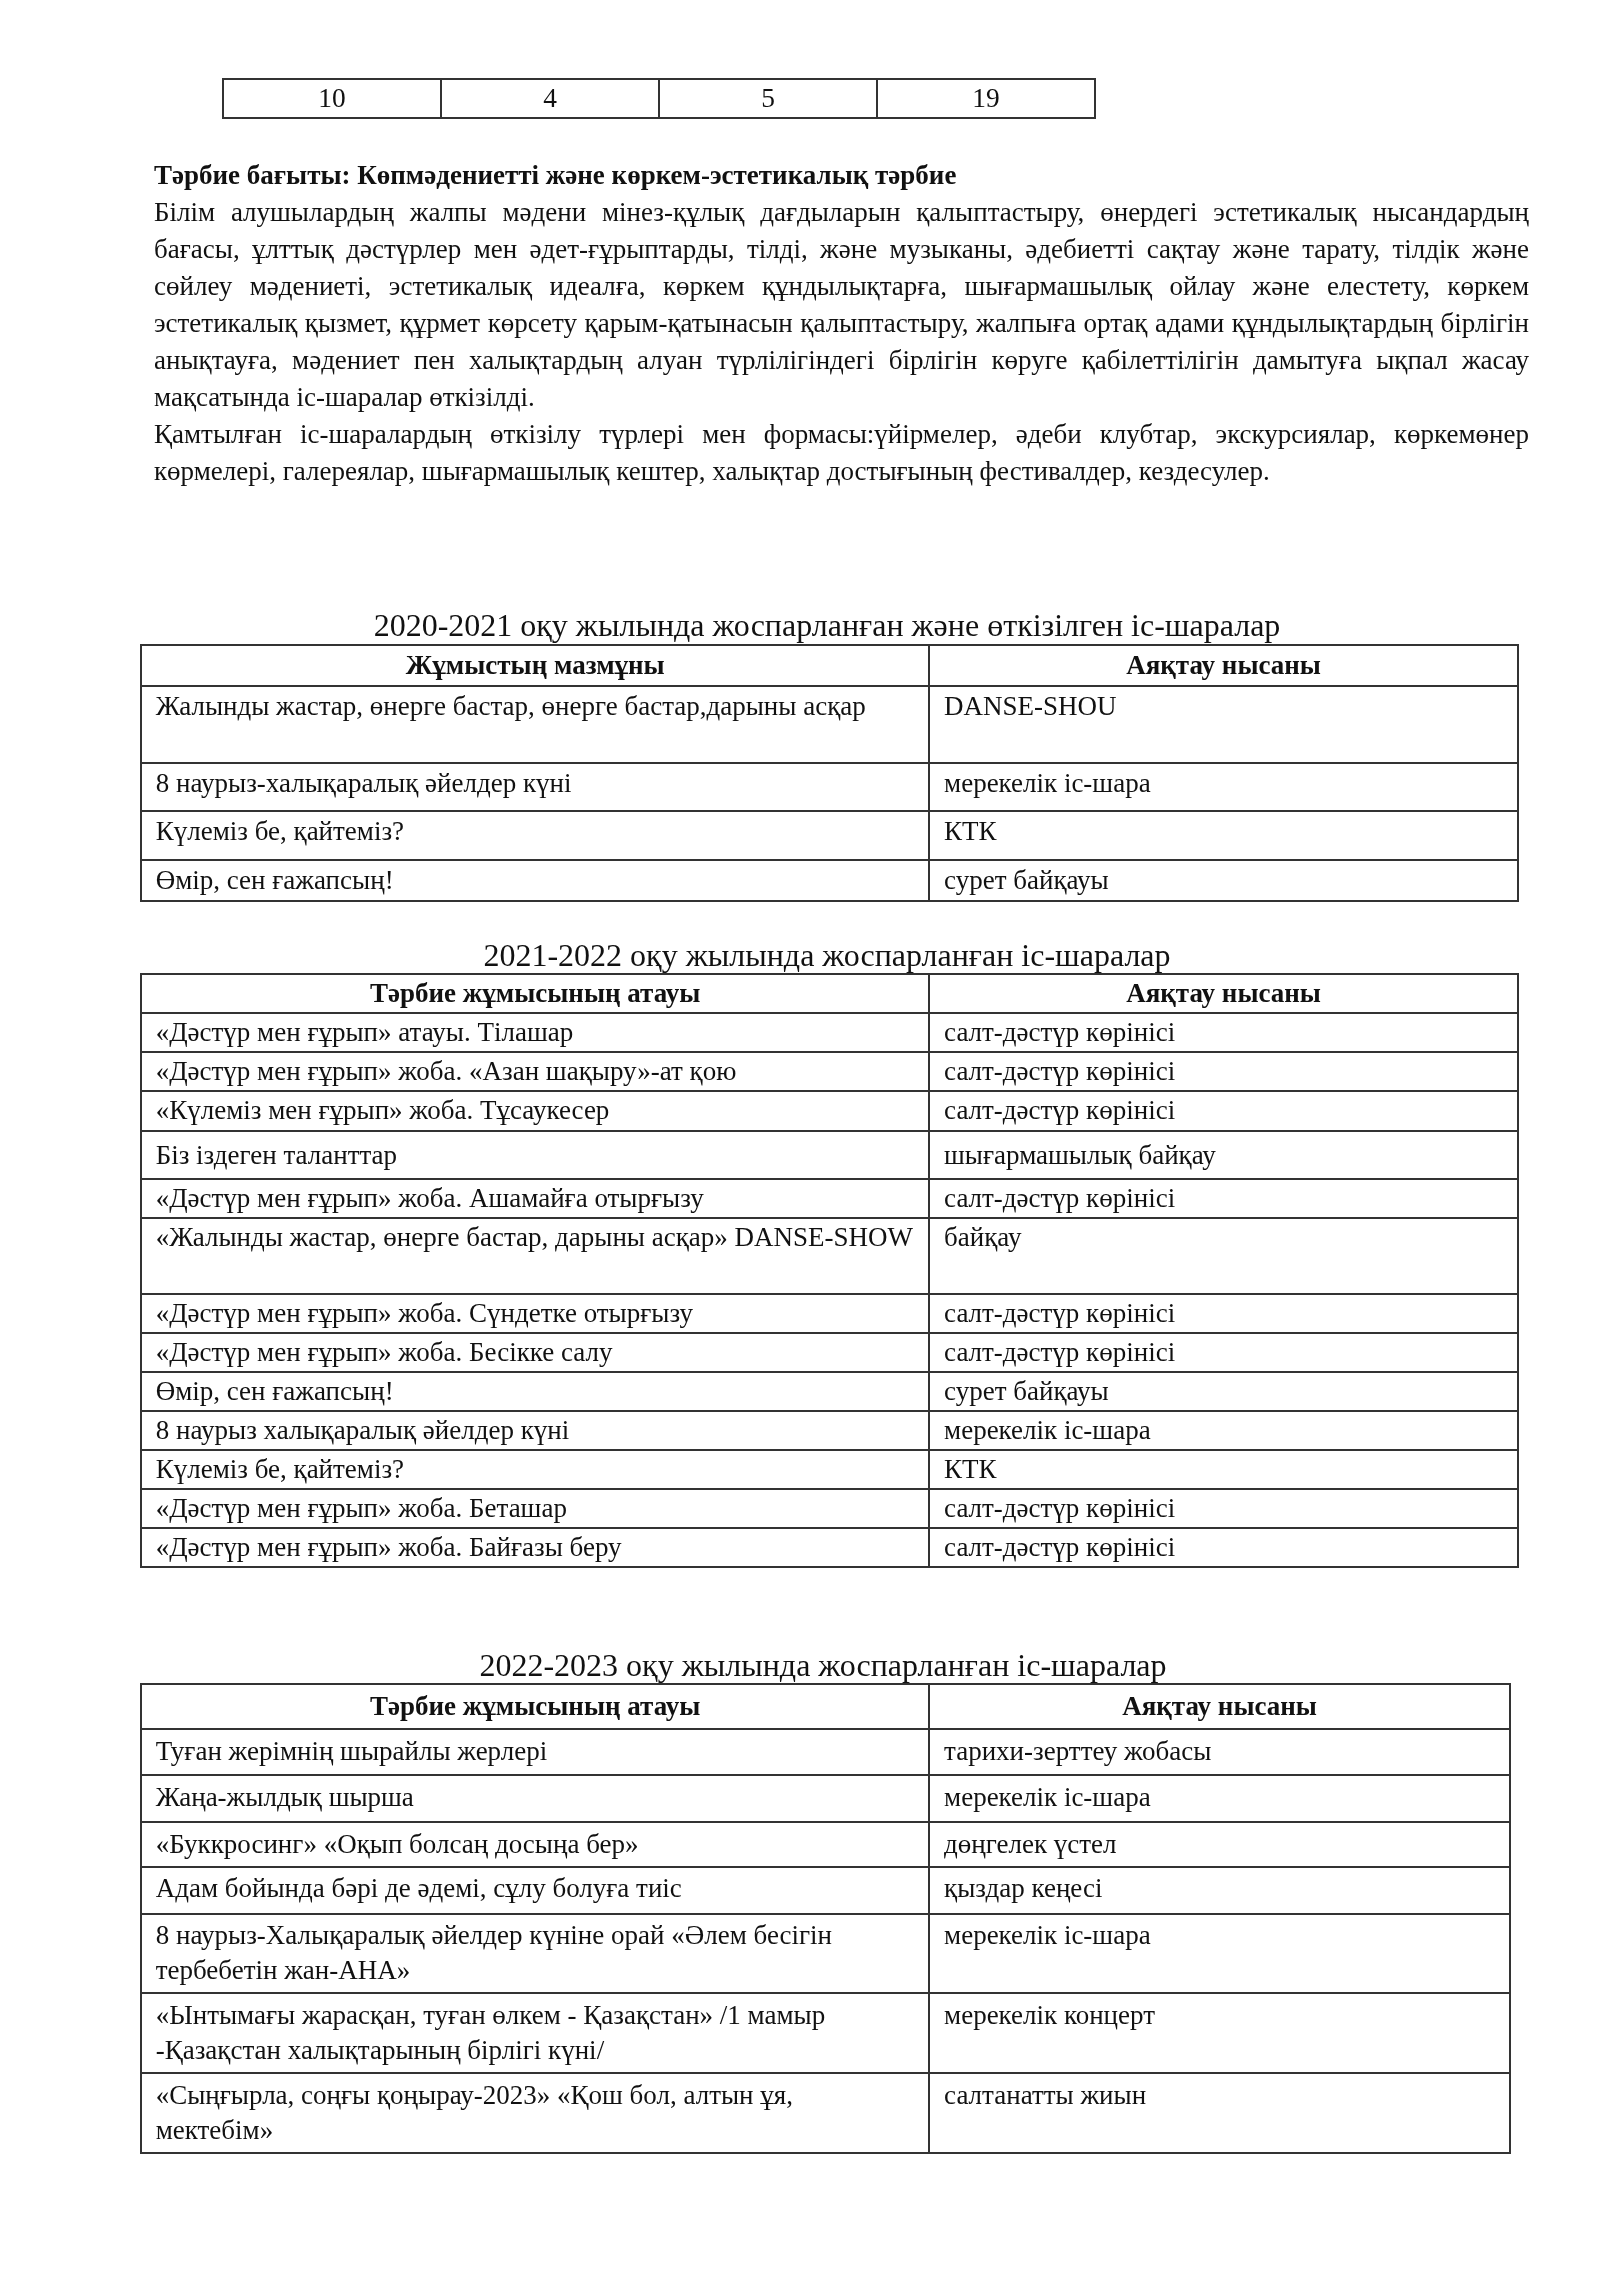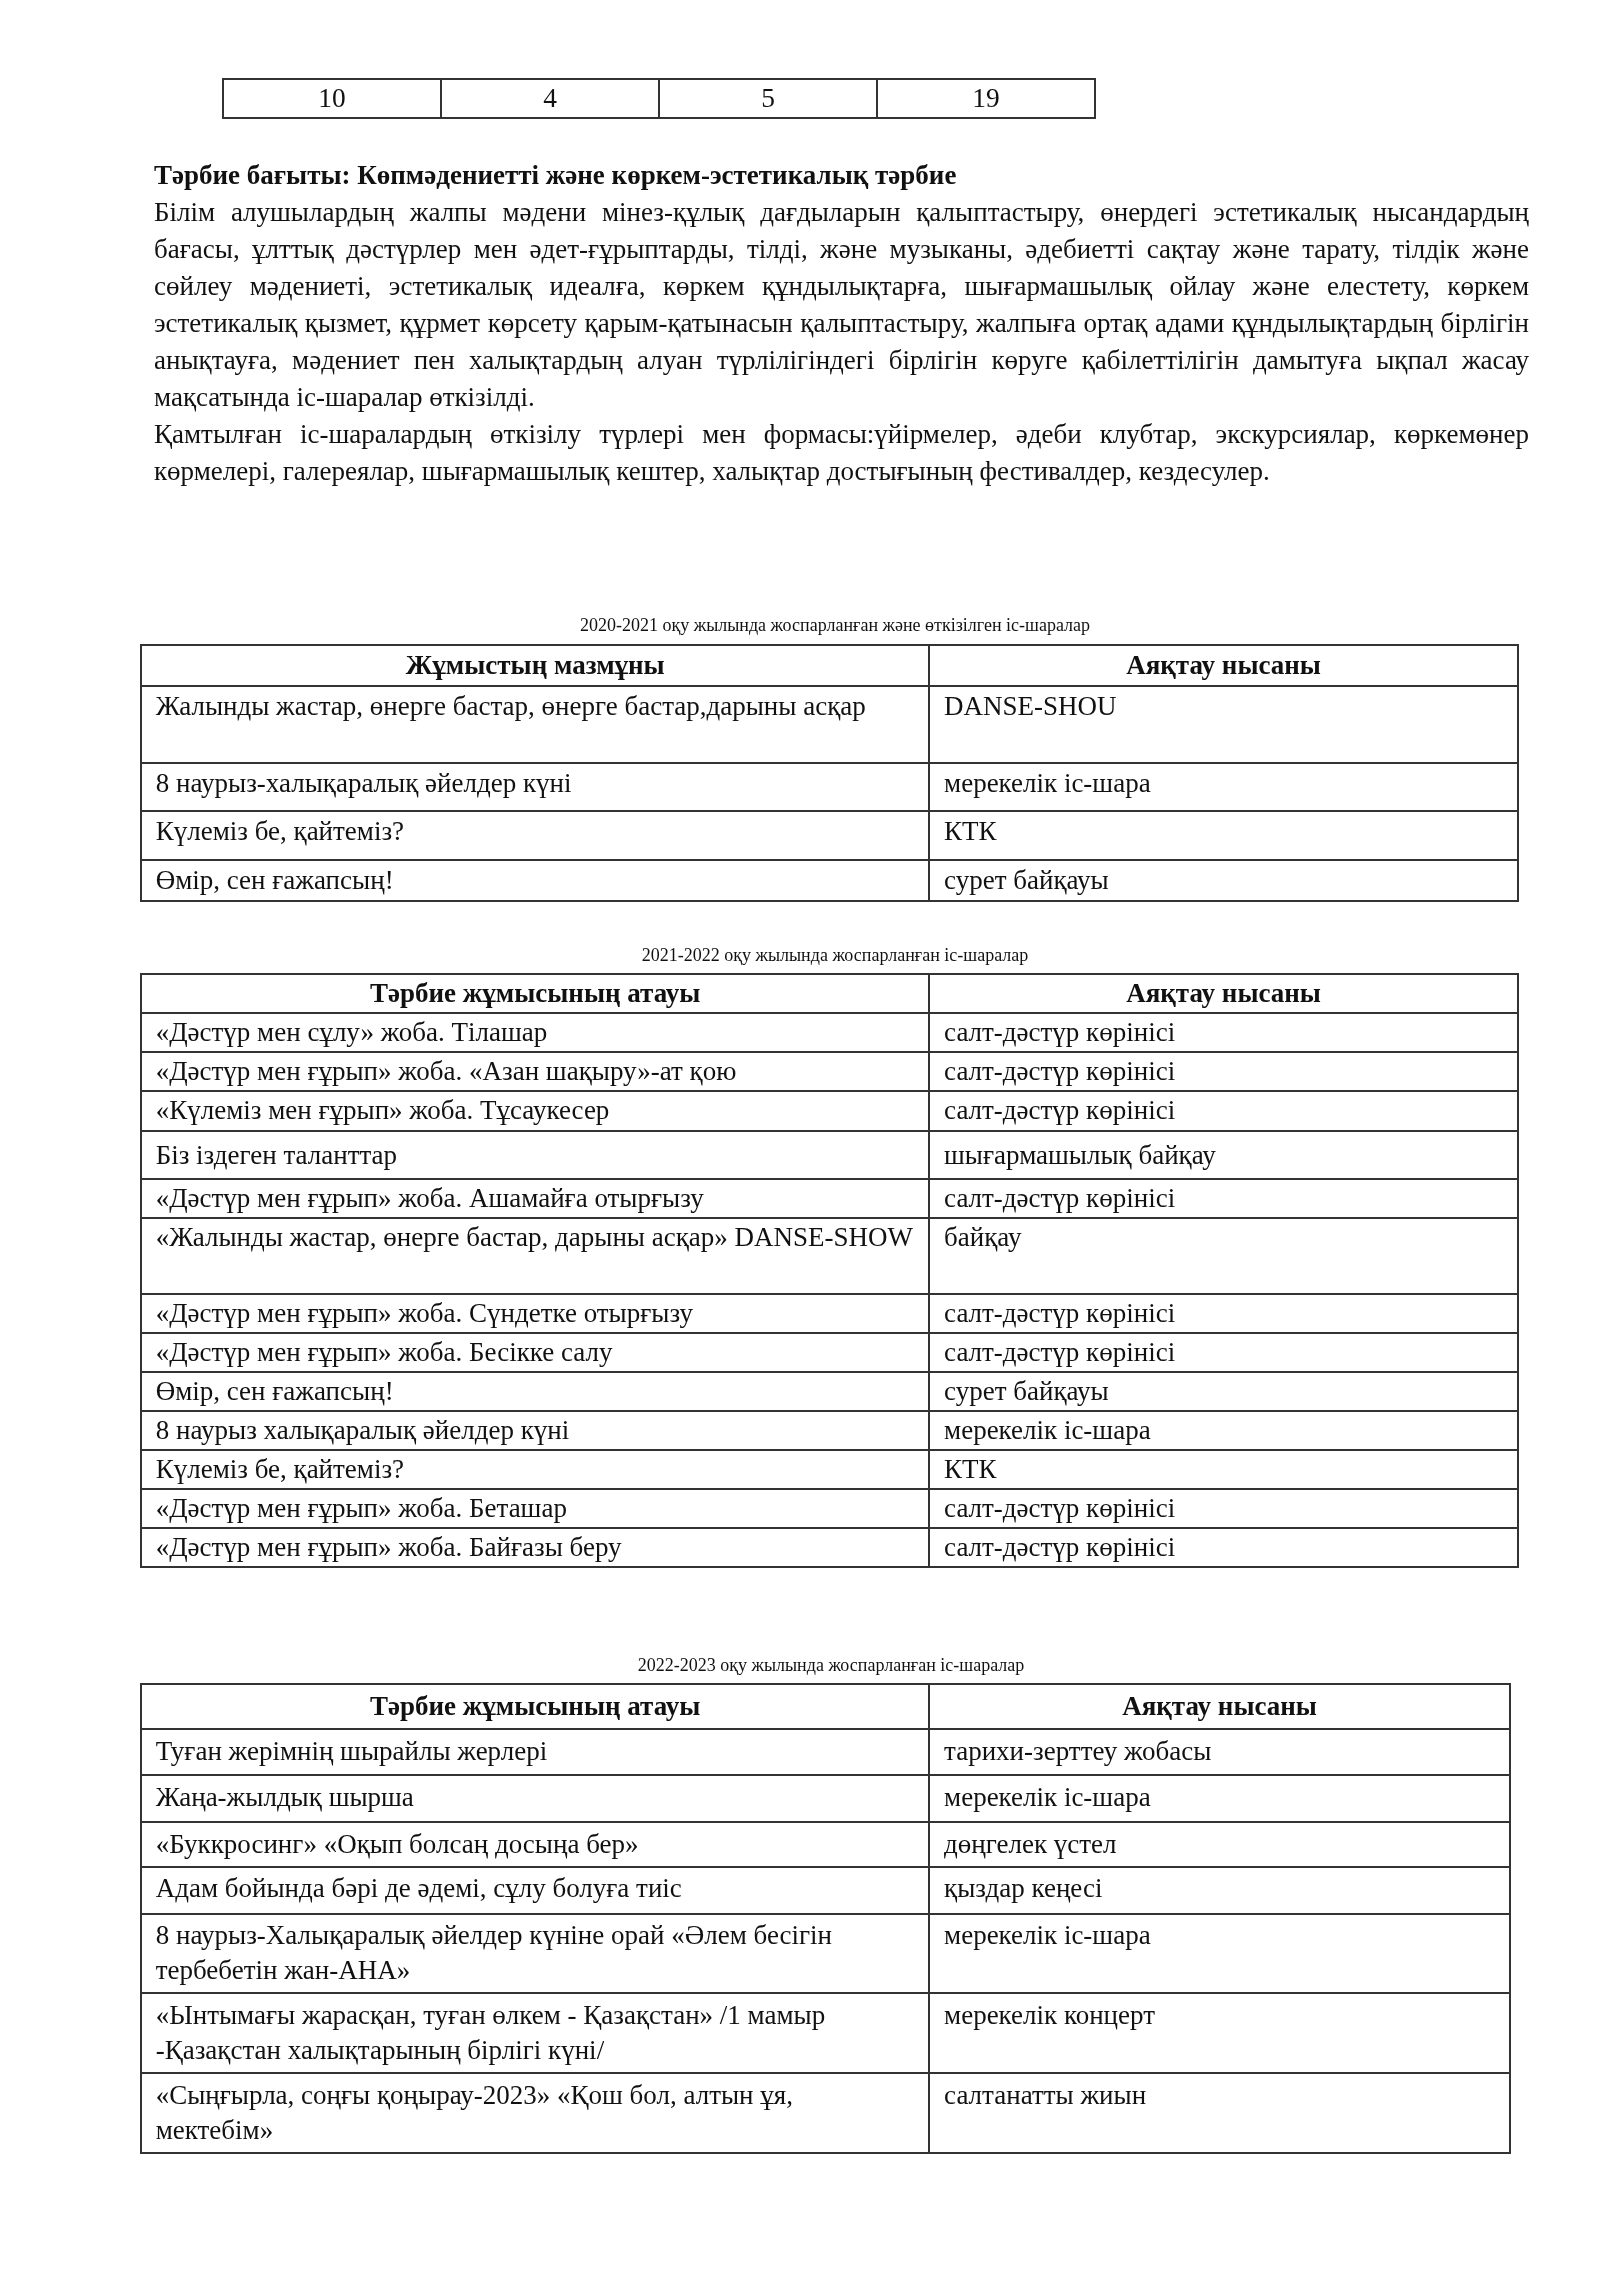--- a/index.html
+++ b/index.html
@@ -17,22 +17,22 @@
     text-align: center; font-size: 27.4px; padding: 0; line-height: 37px;
   }
   .section-text {
     position: absolute; left: 154px; top: 157px; width: 1375px;
     font-size: 27px; line-height: 37px;
   }
   .section-text p { margin: 0; text-align: justify; text-align-last: auto; }
   .section-text .heading { font-weight: bold; }
 
   .caption {
-    position: absolute; left: 148px; width: 1374px; text-align: center;
-    font-size: 18px; line-height: 31px;
+    position: absolute; left: 140px; width: 1374px; text-align: center;
+    font-size: 32px; line-height: 31px;
   }
   .plan-table {
     position: absolute; left: 140px;
     border-collapse: collapse; table-layout: fixed;
     font-size: 27px;
   }
   .plan-table th, .plan-table td {
     border: 2px solid #333; vertical-align: top; padding: 0 13.7px;
     line-height: 35px; text-align: left;
   }
@@ -94,21 +94,21 @@
   </table>
 
 <div class="caption" style="top:940px;">2021-2022 оқу жылында жоспарланған  іс-шаралар</div>
 <table class="plan-table t2">
   <tbody>
       <tr style="height:39px;">
     <th class="c1">Тәрбие жұмысының атауы</th>
     <th class="c2">Аяқтау нысаны</th>
   </tr>
   <tr style="height:39px;">
-    <td>«Дәстүр мен сұлу» жоба. Тілашар</td>
+    <td>«Дәстүр мен ғұрып» атауы. Тілашар</td>
     <td>салт-дәстүр көрінісі</td>
   </tr>
   <tr style="height:38px;">
     <td>«Дәстүр мен ғұрып» жоба. «Азан шақыру»-ат  қою</td>
     <td>салт-дәстүр көрінісі</td>
   </tr>
   <tr style="height:40px;">
     <td>«Күлеміз мен ғұрып» жоба. Тұсаукесер</td>
     <td>салт-дәстүр көрінісі</td>
   </tr>

